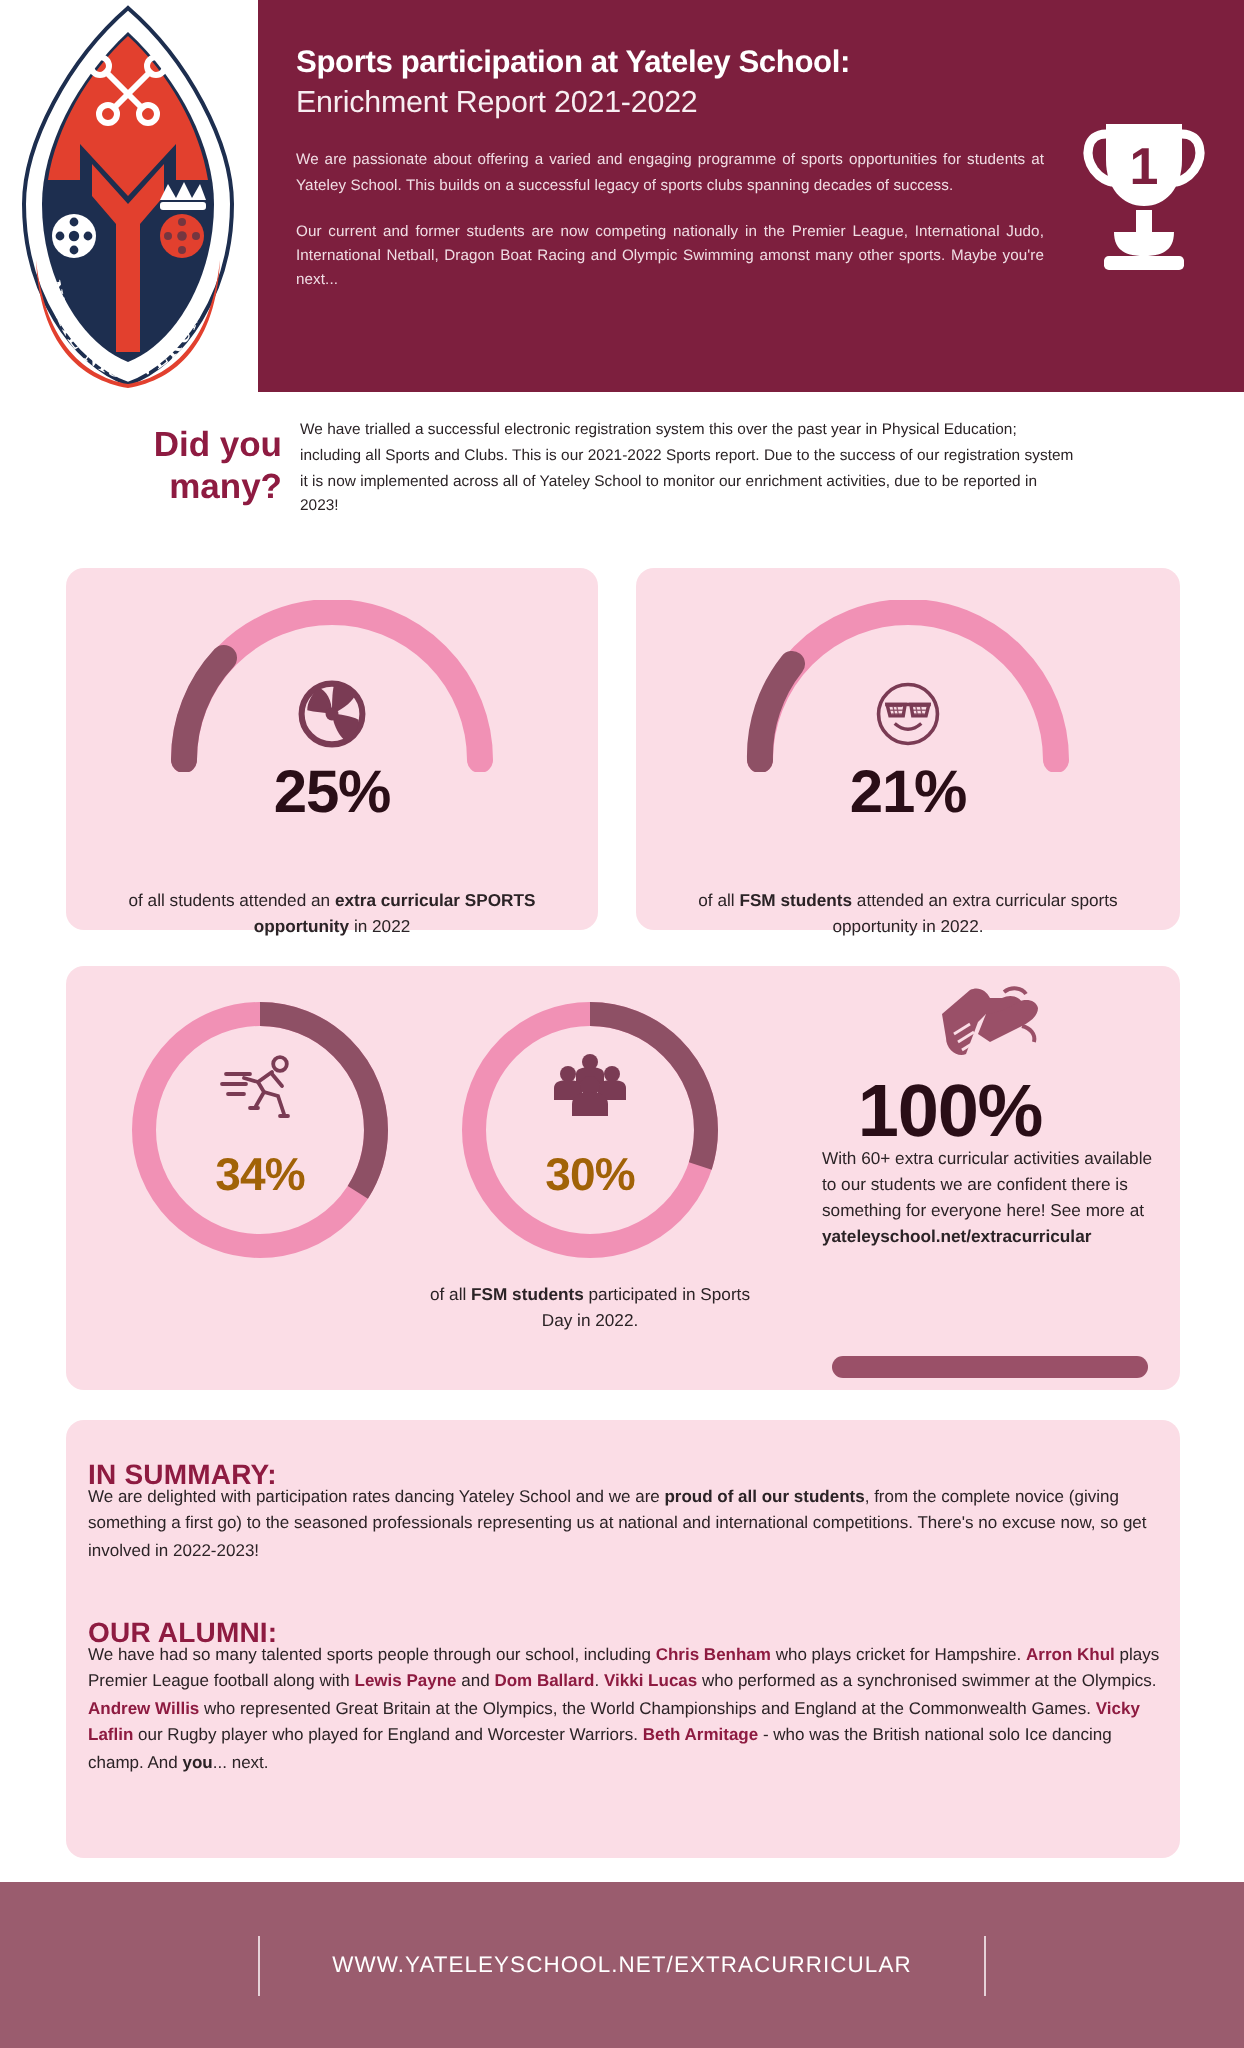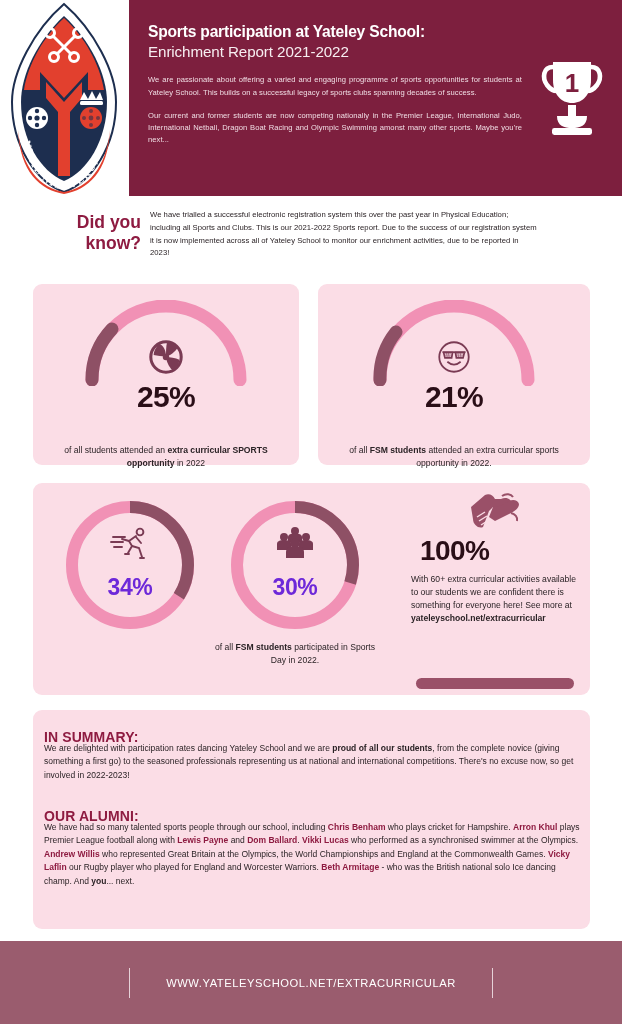--- a/index.html
+++ b/index.html
@@ -87,34 +87,34 @@
   .donut { position: absolute; width: 138px; height: 138px; }
   .donut.d34 { left: 61px;  top: 496px; }
   .donut.d30 { left: 226px; top: 496px; }
   .donut-icon {
     position: absolute; left: 50%; top: 28px; transform: translateX(-50%);
     width: 40px; height: 40px;
   }
   .donut-pct {
     position: absolute; left: 0; top: 78px; width: 138px;
     text-align: center; font-size: 23px; font-weight: bold;
-    color: #6d28d9; letter-spacing: -0.4px;
+    color: #a16207; letter-spacing: -0.4px;
   }
   .donut-cap {
     position: absolute; text-align: center; font-size: 8.6px;
     color: #2b2326; line-height: 1.55;
   }
   .donut-cap.cap34 { left: 48px;  top: 641px; width: 164px; }
   .donut-cap.cap30 { left: 213px; top: 641px; width: 164px; }
 
   
   .hundred-icon { position: absolute; left: 469px; top: 491px; width: 52px; height: 44px; }
   .hundred-pct {
-    position: absolute; left: 420px; top: 535px; width: 170px;
-    font-size: 28px; font-weight: bold;
+    position: absolute; left: 390px; top: 535px; width: 170px;
+    text-align: center; font-size: 37px; font-weight: bold;
     color: #2a0e17; letter-spacing: -0.6px;
   }
   .hundred-body {
     position: absolute; left: 411px; top: 573px; width: 168px;
     text-align: left; font-size: 8.6px; color: #2b2326; line-height: 1.52;
   }
   .hundred-body b { font-weight: bold; }
   .hundred-bar {
     position: absolute; left: 416px; top: 678px; width: 158px; height: 11px;
     background: #9a5068; border-radius: 6px;
@@ -224,21 +224,21 @@
       </g>
       <g fill="none" stroke="#ffffff" stroke-width="4.6">
         <path d="M14 9 C4 9 3 20 8 27 C11 31 15 33 18 33"></path>
         <path d="M52 9 C62 9 63 20 58 27 C55 31 51 33 48 33"></path>
       </g>
       <text x="33" y="34" text-anchor="middle" font-size="26" font-weight="bold" fill="#7d1f3e" font-family="Liberation Sans, sans-serif">1</text>
     </svg>
   </div>
 
   <div class="dyk">
-    <div class="dyk-title">Did you know?</div>
+    <div class="dyk-title">Did you many?</div>
     <div class="dyk-body">We have trialled a successful electronic registration system this over the past year in Physical Education; including all Sports and Clubs. This is our 2021-2022 Sports report. Due to the success of our registration system it is now implemented across all of Yateley School to monitor our enrichment activities, due to be reported in 2023!</div>
   </div>
 
   <div class="card r1a"></div>
   <div class="card r1b"></div>
 
   <div class="gauge-wrap g25">
     <svg class="gauge-svg" width="184" height="86" viewBox="0 0 184 86">
       <path d="M18 80 A74 74 0 0 1 166 80" fill="none" stroke="#f191b5" stroke-width="13" stroke-linecap="round"></path>
       <path d="M18 80 A74 74 0 0 1 38 29" fill="none" stroke="#8e5065" stroke-width="13" stroke-linecap="round"></path>

